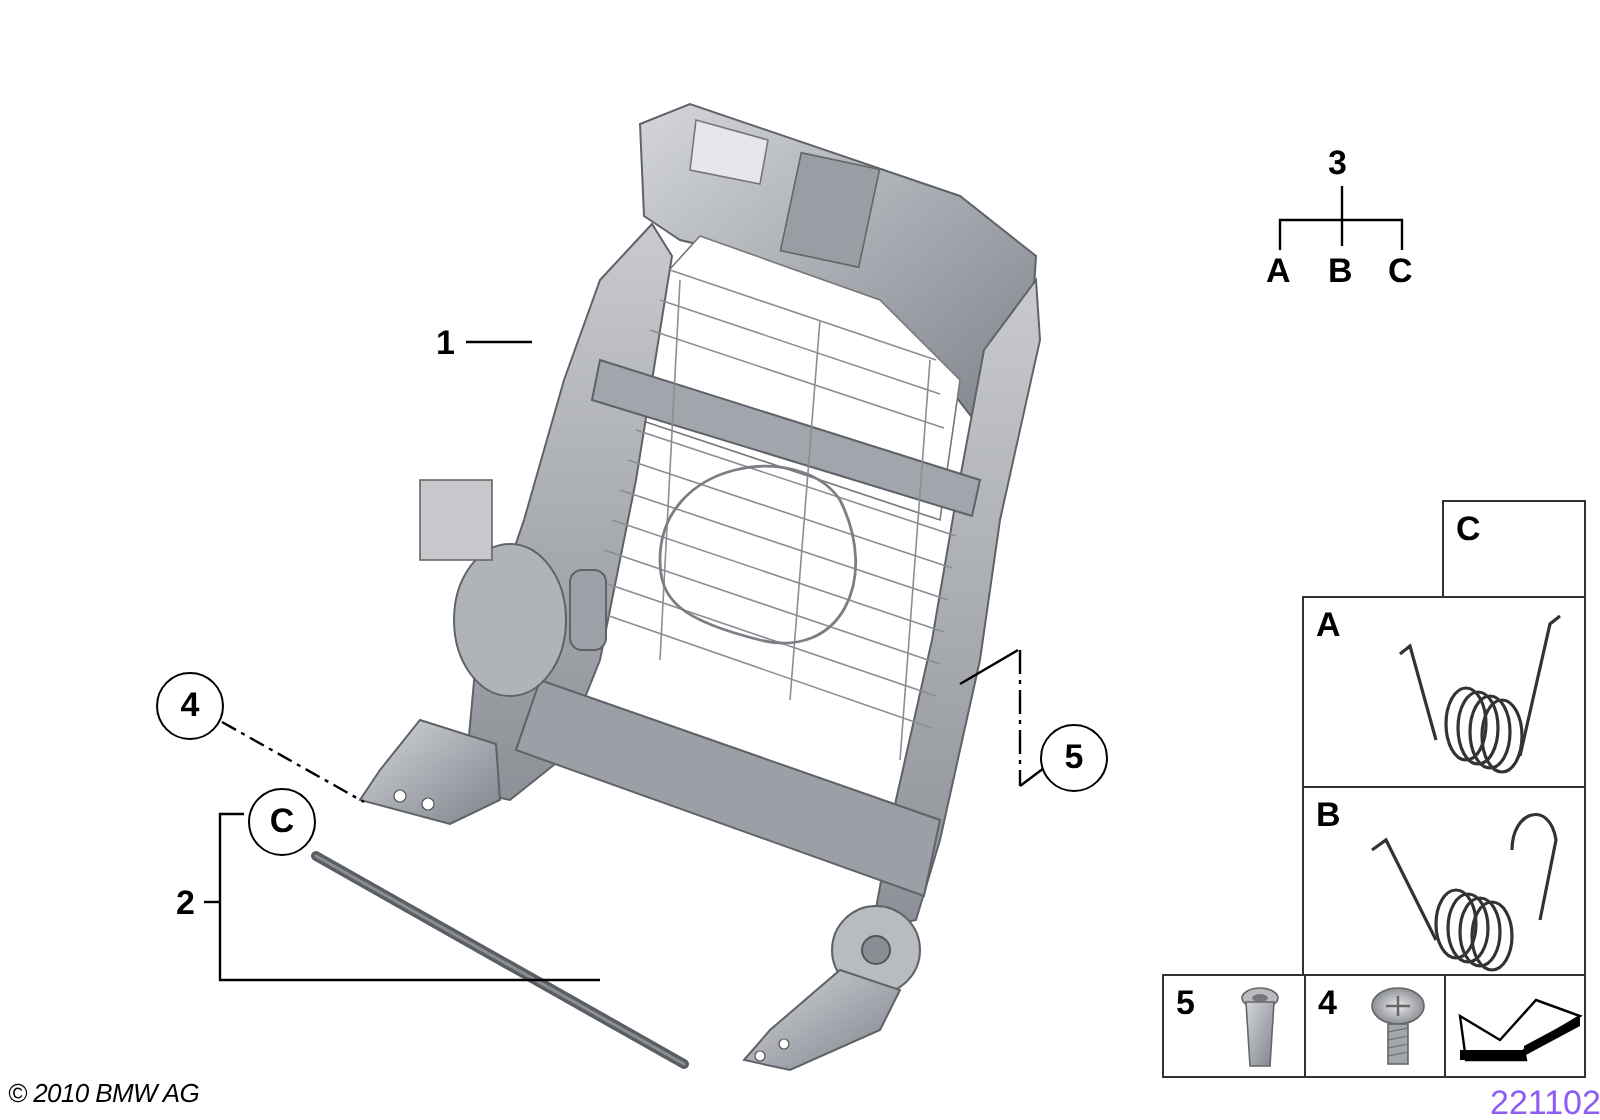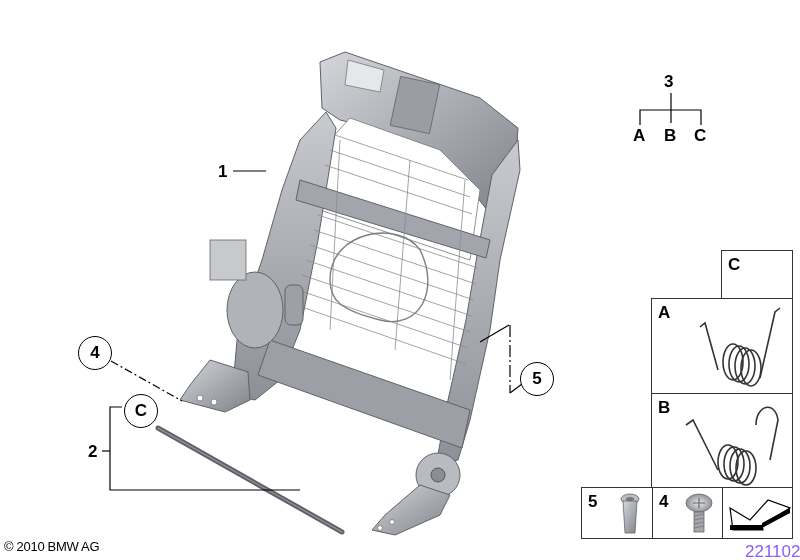--- a/index.html
+++ b/index.html
@@ -5,21 +5,21 @@
   html, body { margin: 0; padding: 0; background: #ffffff; }
   body { width: 800px; height: 560px; position: relative; overflow: hidden;
          font-family: "Liberation Sans", sans-serif; color: #000; }
   .abs { position: absolute; }
   .num { font-weight: bold; font-size: 17px; line-height: 1; }
   .circle-label { position: absolute; width: 34px; height: 34px; border: 1.6px solid #000;
                   border-radius: 50%; display: flex; align-items: center; justify-content: center;
                   font-weight: bold; font-size: 17px; background: #fff; box-sizing: border-box; }
   .panel { position: absolute; border: 1px solid #333; box-sizing: border-box; background: #fff; }
   .panel-label { position: absolute; left: 6px; top: 4px; font-weight: bold; font-size: 17px; }
-  .copyright { position: absolute; left: 4px; top: 539px; font-size: 13px; letter-spacing: -0.3px; }
+  .copyright { position: absolute; left: 4px; top: 539px; font-size: 13px; letter-spacing: -0.3px; font-style: italic; }
   .drawing-no { position: absolute; left: 745px; top: 542px; font-size: 17px; color: #8b5cf6; }
   svg { position: absolute; left: 0; top: 0; }
 </style>
 </head>
 <body>
 
 <svg width="800" height="560" viewBox="0 0 800 560">
   <defs>
     <linearGradient id="metal" x1="0" y1="0" x2="1" y2="1">
       <stop offset="0" stop-color="#d4d6da"></stop>

